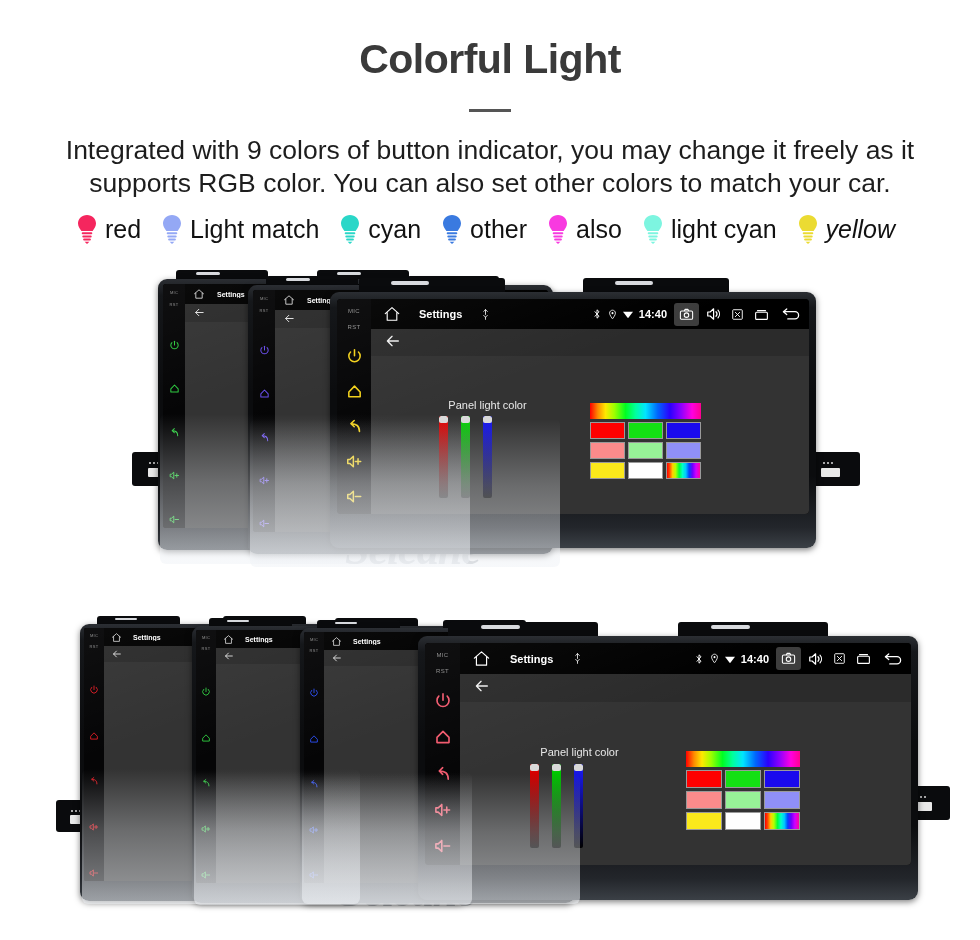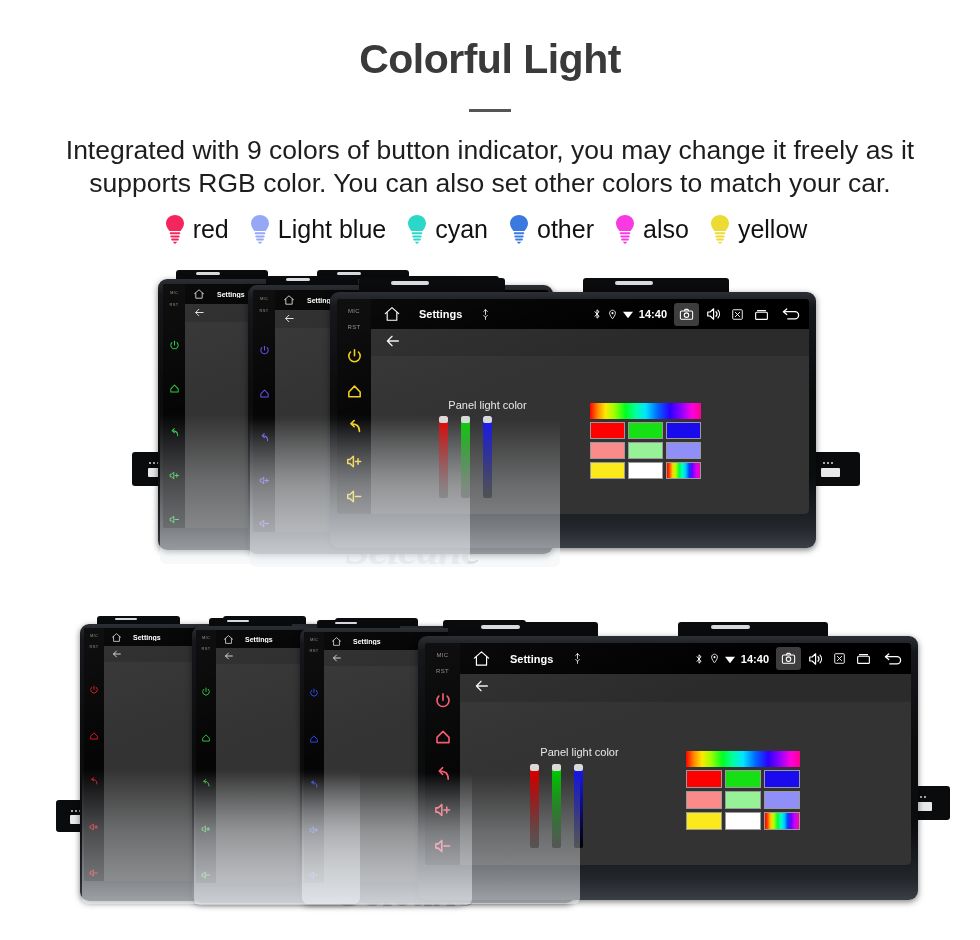--- a/index.html
+++ b/index.html
@@ -40,21 +40,21 @@
     justify-content:center;
     gap:0px;
     margin-top:14px;
     padding:0 28px;
   }
   .legend-item{
     display:flex;align-items:center;
     margin-right:20px;
     justify-content:center;
   }
-  .legend-item:last-child{margin-right:9px;}
+  .legend-item:last-child{margin-right:9px;font-style:italic;}
   .bulb{
     width:22px;height:30px;position:relative;
     margin-right:7px;flex:0 0 auto;
   }
   .bulb svg{display:block;}
   .legend-label{
     font-size:25px;color:#111;
     font-family:"Liberation Sans", sans-serif;
     white-space:nowrap;
   }
@@ -181,21 +181,21 @@
     <div class="legend-item">
       <span class="bulb">
         <svg width="22" height="30" viewBox="0 0 22 30">
           <path d="M11 1 C5.8 1 2 4.9 2 9.6 C2 13 4.2 15.2 5.4 17 L16.6 17 C17.8 15.2 20 13 20 9.6 C20 4.9 16.2 1 11 1 Z" fill="#94a8f5"></path>
           <rect x="5.7" y="18.2" width="10.6" height="2.1" rx="1" fill="#94a8f5"></rect>
           <rect x="6.3" y="21.4" width="9.4" height="2.1" rx="1" fill="#94a8f5"></rect>
           <rect x="7.1" y="24.6" width="7.8" height="2" rx="1" fill="#94a8f5"></rect>
           <path d="M8.6 27.8 L13.4 27.8 L11 30 Z" fill="#94a8f5"></path>
         </svg>
       </span>
-      <span class="legend-label">Light blue</span>
+      <span class="legend-label">Light match</span>
     </div>
     <div class="legend-item">
       <span class="bulb">
         <svg width="22" height="30" viewBox="0 0 22 30">
           <path d="M11 1 C5.8 1 2 4.9 2 9.6 C2 13 4.2 15.2 5.4 17 L16.6 17 C17.8 15.2 20 13 20 9.6 C20 4.9 16.2 1 11 1 Z" fill="#2ad7c8"></path>
           <rect x="5.7" y="18.2" width="10.6" height="2.1" rx="1" fill="#2ad7c8"></rect>
           <rect x="6.3" y="21.4" width="9.4" height="2.1" rx="1" fill="#2ad7c8"></rect>
           <rect x="7.1" y="24.6" width="7.8" height="2" rx="1" fill="#2ad7c8"></rect>
           <path d="M8.6 27.8 L13.4 27.8 L11 30 Z" fill="#2ad7c8"></path>
         </svg>
@@ -222,20 +222,32 @@
           <rect x="6.3" y="21.4" width="9.4" height="2.1" rx="1" fill="#f83ae0"></rect>
           <rect x="7.1" y="24.6" width="7.8" height="2" rx="1" fill="#f83ae0"></rect>
           <path d="M8.6 27.8 L13.4 27.8 L11 30 Z" fill="#f83ae0"></path>
         </svg>
       </span>
       <span class="legend-label">also</span>
     </div>
     <div class="legend-item">
       <span class="bulb">
         <svg width="22" height="30" viewBox="0 0 22 30">
+          <path d="M11 1 C5.8 1 2 4.9 2 9.6 C2 13 4.2 15.2 5.4 17 L16.6 17 C17.8 15.2 20 13 20 9.6 C20 4.9 16.2 1 11 1 Z" fill="#7df5e0"></path>
+          <rect x="5.7" y="18.2" width="10.6" height="2.1" rx="1" fill="#7df5e0"></rect>
+          <rect x="6.3" y="21.4" width="9.4" height="2.1" rx="1" fill="#7df5e0"></rect>
+          <rect x="7.1" y="24.6" width="7.8" height="2" rx="1" fill="#7df5e0"></rect>
+          <path d="M8.6 27.8 L13.4 27.8 L11 30 Z" fill="#7df5e0"></path>
+        </svg>
+      </span>
+      <span class="legend-label">light cyan</span>
+    </div>
+    <div class="legend-item">
+      <span class="bulb">
+        <svg width="22" height="30" viewBox="0 0 22 30">
           <path d="M11 1 C5.8 1 2 4.9 2 9.6 C2 13 4.2 15.2 5.4 17 L16.6 17 C17.8 15.2 20 13 20 9.6 C20 4.9 16.2 1 11 1 Z" fill="#ebdb32"></path>
           <rect x="5.7" y="18.2" width="10.6" height="2.1" rx="1" fill="#ebdb32"></rect>
           <rect x="6.3" y="21.4" width="9.4" height="2.1" rx="1" fill="#ebdb32"></rect>
           <rect x="7.1" y="24.6" width="7.8" height="2" rx="1" fill="#ebdb32"></rect>
           <path d="M8.6 27.8 L13.4 27.8 L11 30 Z" fill="#ebdb32"></path>
         </svg>
       </span>
       <span class="legend-label">yellow</span>
     </div>
   </div>

